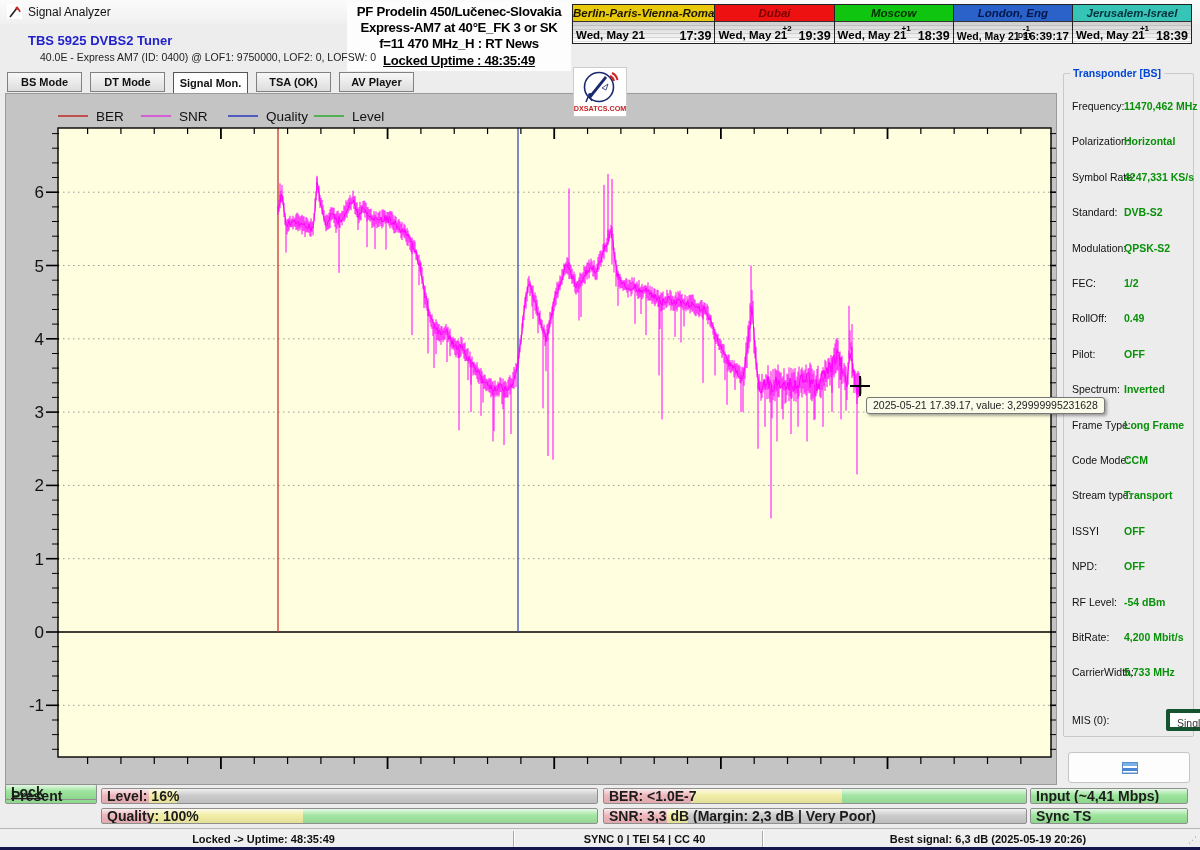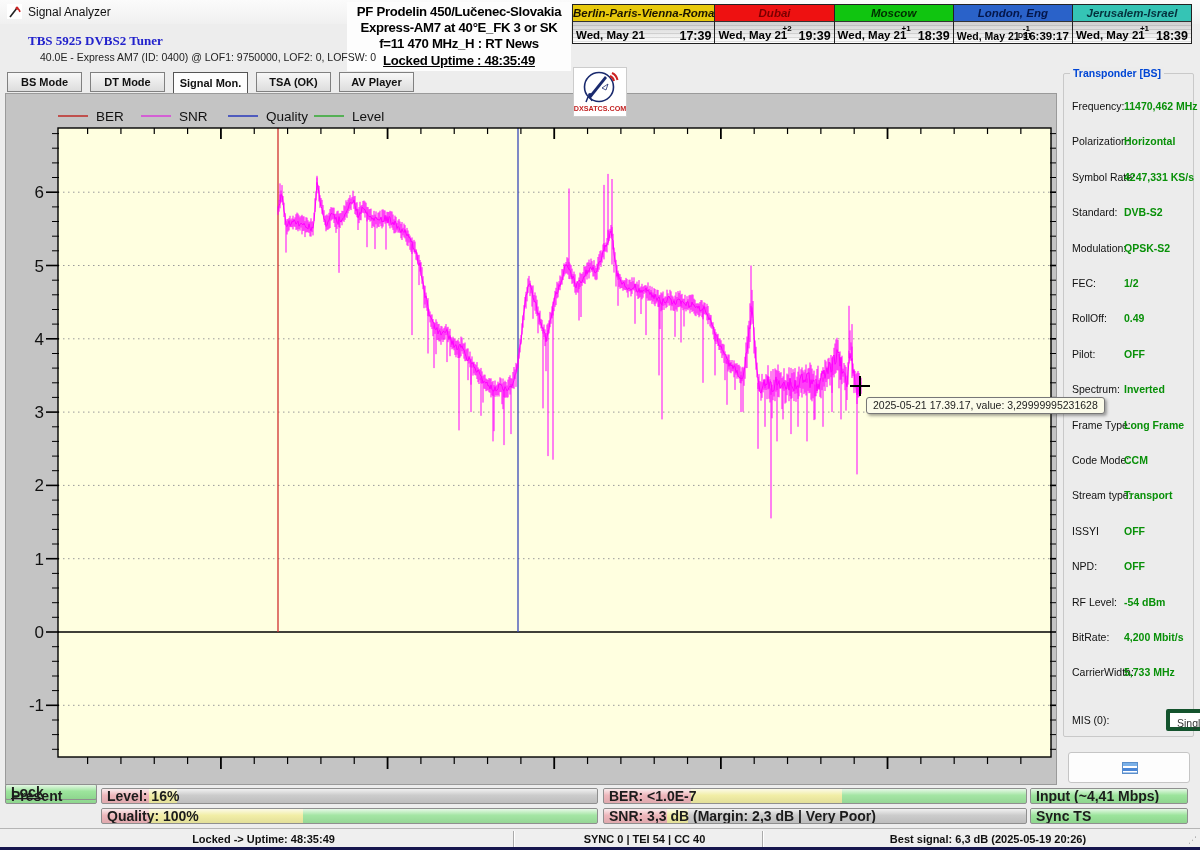--- a/index.html
+++ b/index.html
@@ -28,21 +28,21 @@
      linear-gradient(#cfcfcf,#ffffff);
      background-blend-mode:multiply; }
   .clock-date { position:absolute; left:3px; top:7px; font-size:11.5px; font-weight:bold; color:#000; white-space:nowrap; }
   .clock-off  { position:absolute; right:42px; top:2px; font-size:8px; font-weight:bold; color:#000; }
   .clock-dst  { position:absolute; right:40px; top:10px; font-size:7px; font-weight:bold; color:#000; }
   .clock-time { position:absolute; right:3px; top:7px; font-size:12.5px; font-weight:bold; color:#000;margin-left:6px; }
   .clock.wide .clock-date { font-size:10.5px; top:8px; }
   .clock.wide .clock-time { font-size:11.5px; top:8px; }
 
   
-  #tuner-name { left:28px; top:33px; font-size:13px; font-weight:bold; color:#2222cc;font-family:Liberation Serif, serif; }
+  #tuner-name { left:28px; top:33px; font-size:13px; font-weight:bold; color:#2222cc; }
   #tuner-details { left:40px; top:51px; font-size:10.5px; color:#222; }
 
   
   #tabs { left:7px; top:72px; height:20px; display:flex; gap:8px; }
   .tab { width:75px; height:20px; font-size:11px; font-weight:bold; color:#111; text-align:center; line-height:18px;
          background:linear-gradient(#f8f8f8,#dddddd); border:1px solid #808080; }
   .tab.active { background:#fdfdfd; border-color:#555; height:22px; line-height:20px; }
 
   
   #logo { left:573px; top:67px; width:54px; height:50px; background:#fff; border:1px solid #ccc; z-index:6; }

